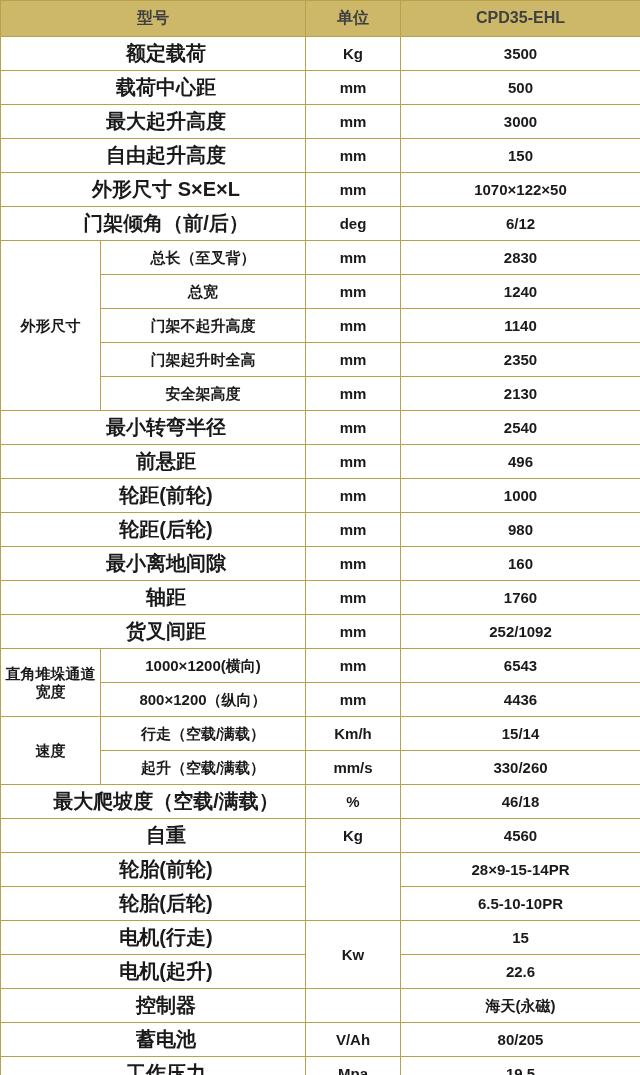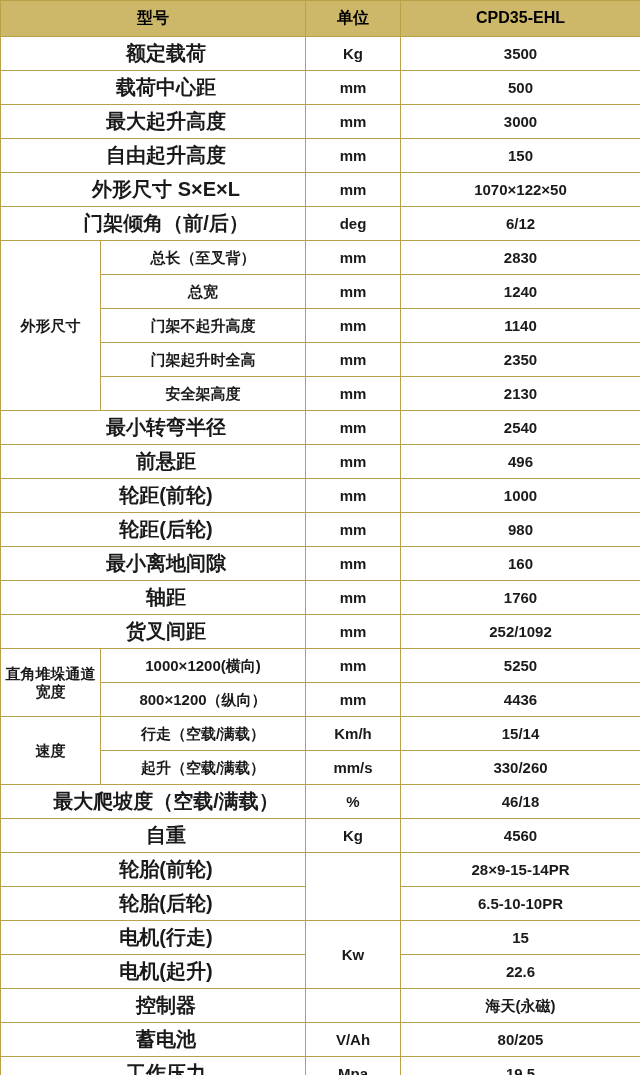--- a/index.html
+++ b/index.html
@@ -26,21 +26,21 @@
     vertical-align: middle;
     font-size: 15px;
     font-weight: bold;
     padding: 0;
     height: 34px;
     line-height: 1.15;
     box-sizing: border-box;
   }
   table.spec thead th {
     background: #cdb86a;
-    color: #000000;
+    color: #404040;
     font-size: 16px;
     height: 36px;
     border-color: #b9a14a;
   }
   
   col.c-label1 { width: 100px; }
   col.c-label2 { width: 205px; }
   col.c-unit   { width: 95px; }
   col.c-value  { width: 240px; }
 
@@ -180,21 +180,21 @@
       <tr class="row-plain">
         <td class="name" colspan="2">货叉间距</td>
         <td class="unit">mm</td>
         <td class="value">252/1092</td>
       </tr>
 
       <tr>
         <td class="label-merge" rowspan="2">直角堆垛通道宽度</td>
         <td class="sub-label">1000×1200(横向)</td>
         <td class="unit">mm</td>
-        <td class="value">5250</td>
+        <td class="value">6543</td>
       </tr>
       <tr>
         <td class="sub-label">800×1200（纵向）</td>
         <td class="unit">mm</td>
         <td class="value">4436</td>
       </tr>
 
       <tr>
         <td class="label-merge" rowspan="2">速度</td>
         <td class="sub-label">行走（空载/满载）</td>

